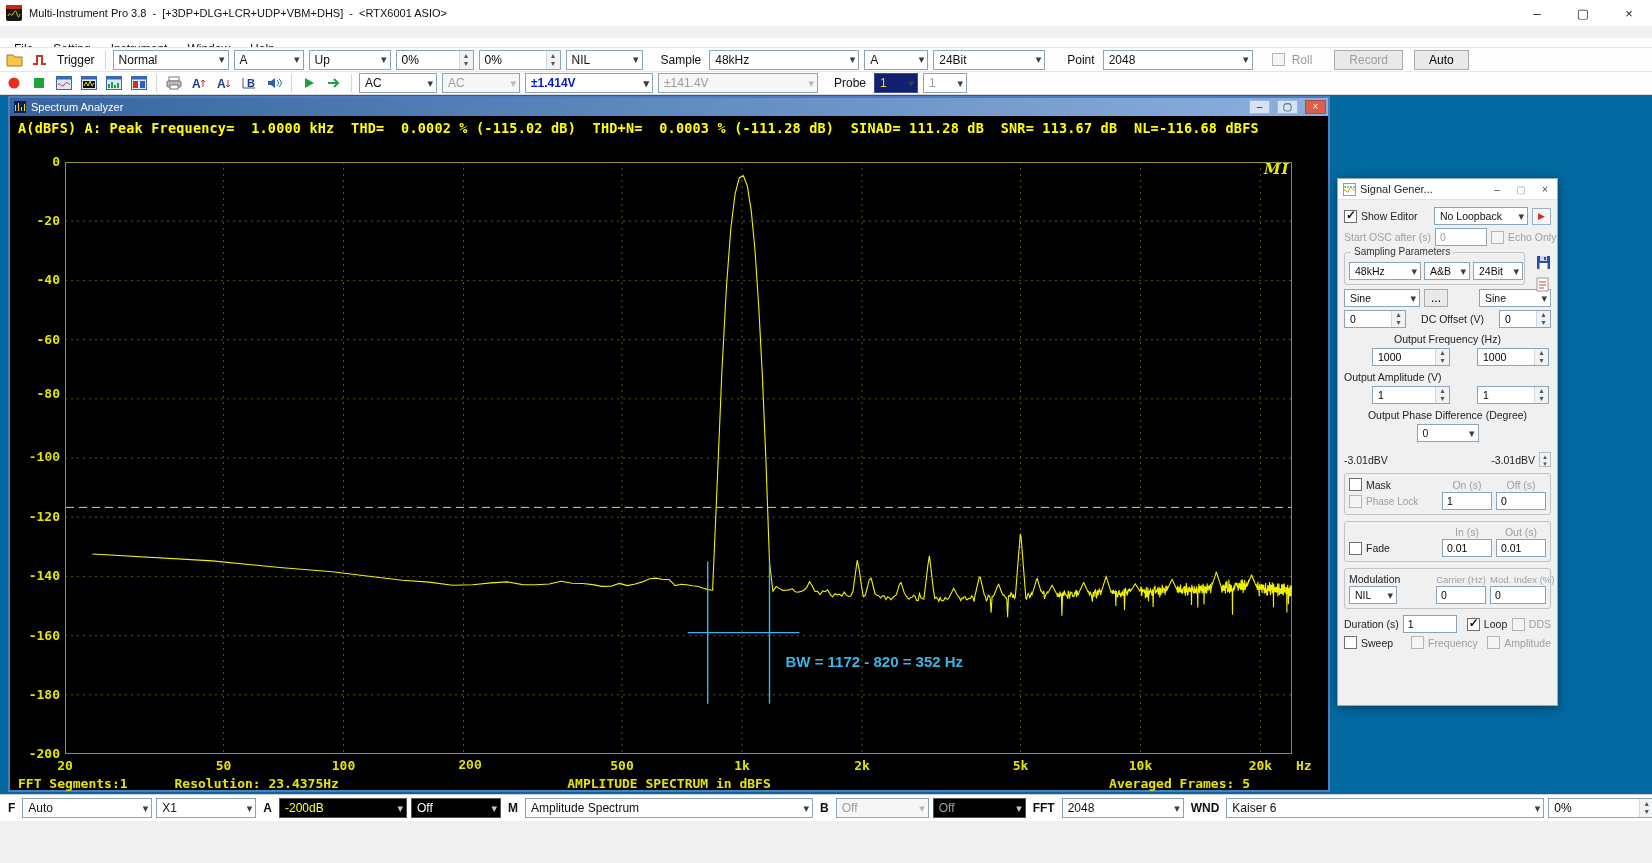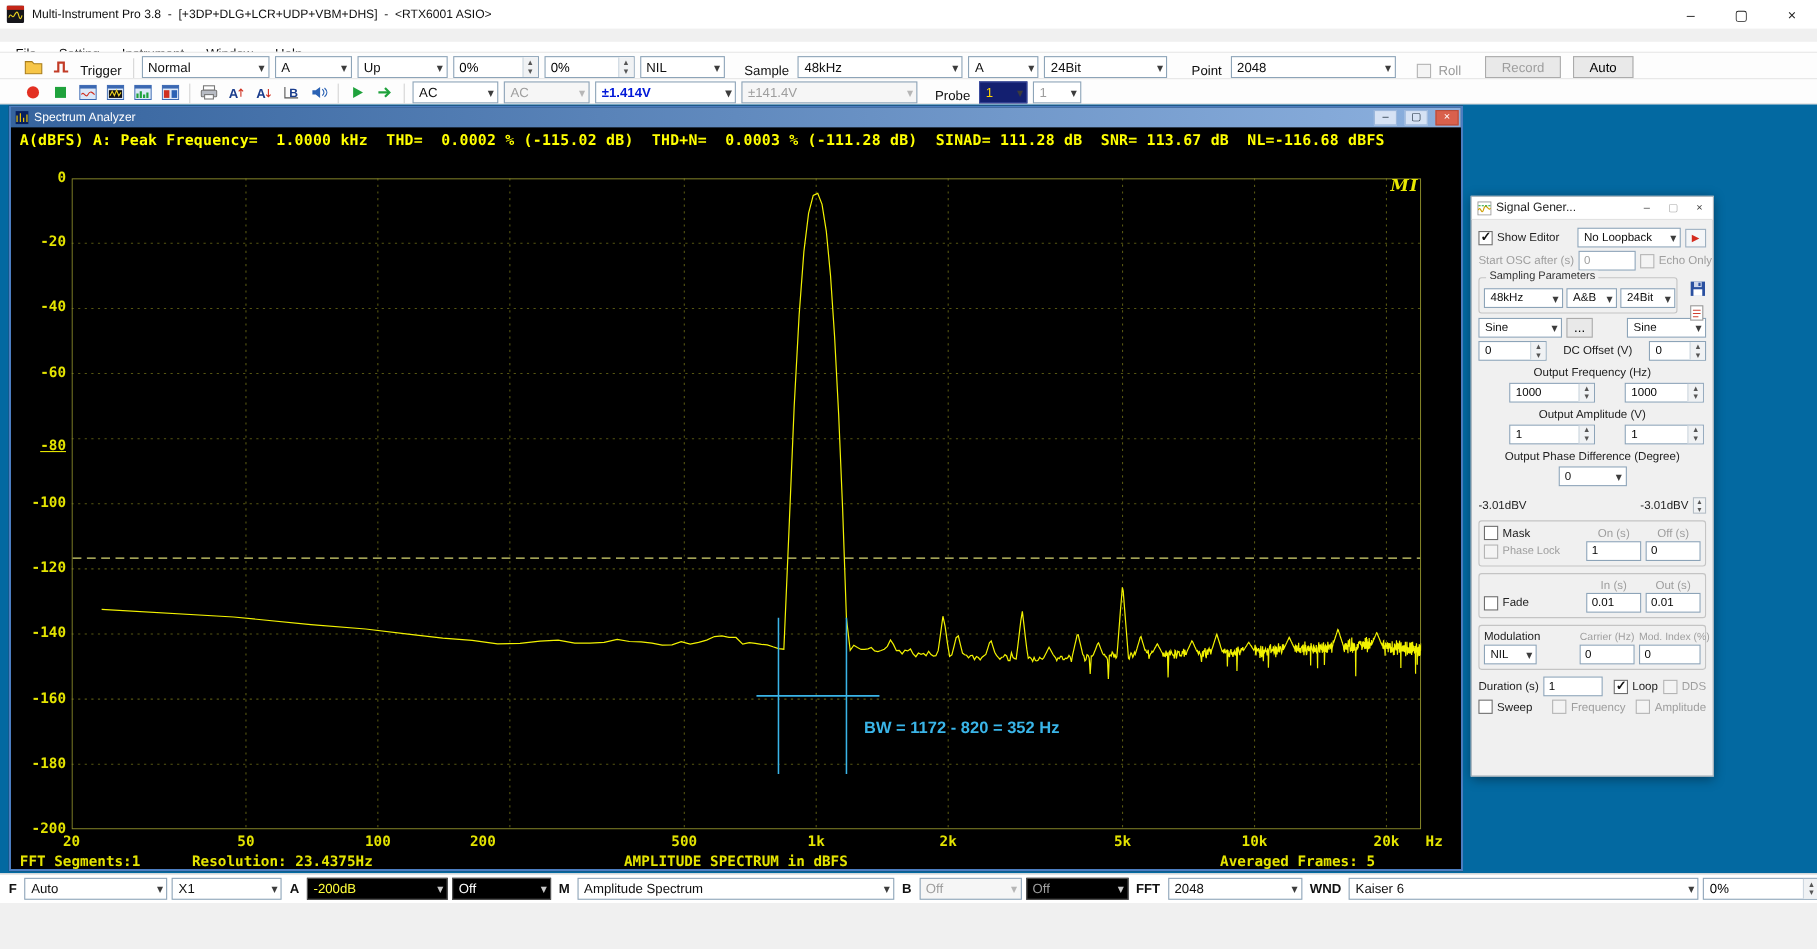--- a/index.html
+++ b/index.html
@@ -5,21 +5,21 @@
 *{margin:0;padding:0;box-sizing:border-box}
 body{margin:0;background:#777;font-family:"Liberation Sans",sans-serif}
 #root{position:relative;width:1652px;height:863px;background:#f0f0f0;overflow:hidden;font-size:12px}
 
 .titlebar{position:absolute;top:0;left:0;right:0;height:26px;background:#fff;display:flex;align-items:center;padding-left:6px}
 .app-title{font-size:11px;color:#101010;margin-left:7px;white-space:pre}
 .winbtns{margin-left:auto;display:flex;height:100%}
 .wbtn{width:46px;height:100%;display:flex;align-items:center;justify-content:center;color:#222;font-size:13px}
 .menubar{position:absolute;top:38px;left:0;right:0;height:21px;background:#fff;display:flex;align-items:center;padding-left:4px}
 .menu-item{padding:0 10px;font-size:12px;color:#101010}
-.tb{position:absolute;left:0;right:0;background:#fdfdfd;display:flex;align-items:flex-end;gap:5px;padding:0 20px;border-top:1px solid #e6e6e6}
+.tb{position:absolute;left:0;right:0;background:#fdfdfd;display:flex;align-items:center;gap:5px;padding:0 4px;border-top:1px solid #e6e6e6}
 #tb1{top:47px;height:24px}
 #tb2{top:71px;height:24px;border-bottom:1px solid #d8d8d8}
 .lbl{font-size:12px;color:#101010;padding:0 3px;white-space:nowrap}
 .lbl.b{font-weight:bold}
 .lbl.dis{color:#9b9b9b}
 .sep{width:1px;height:18px;background:#d5d5d5;margin:0 2px;flex:none}
 .ic{width:20px;height:20px;display:flex;align-items:center;justify-content:center;flex:none}
 .cmb{display:flex;align-items:center;height:20px;background:#fff;border:1px solid #8da4b8;font-size:12px;color:#101010;padding-left:5px;white-space:nowrap;overflow:hidden;flex:none}
 .cmb::after{content:"\25BE";margin-left:auto;font-size:11px;color:#3c3c3c;padding:0 3px;flex:none}
 .cmb.dis{color:#9e9e9e;background:#f6f6f6}
@@ -323,31 +323,31 @@
           </svg>
         <span class="milogo">MI</span>
         <span class="hz">Hz</span>
         <div class="pfoot l">FFT Segments:1      Resolution: 23.4375Hz</div>
         <div class="pfoot c">AMPLITUDE SPECTRUM in dBFS</div>
         <div class="pfoot r">Averaged Frames: 5</div>
       <div class="ytick" style="top: 14px;">0</div>
           <div class="ytick" style="top: 73.2px;">-20</div>
           <div class="ytick" style="top: 132.4px;">-40</div>
           <div class="ytick" style="top: 191.6px;">-60</div>
-          <div class="ytick" style="top: 258px; text-decoration: underline;">-80</div>
-          <div class="ytick" style="top: 310px;">-100</div>
+          <div class="ytick" style="top: 246px;">-80</div>
+          <div class="ytick" style="top: 310px; font-family: Liberation Mono, monospace;">-100</div>
           <div class="ytick" style="top: 369.2px;">-120</div>
           <div class="ytick" style="top: 428.4px;">-140</div>
           <div class="ytick" style="top: 487.6px;">-160</div>
           <div class="ytick" style="top: 546.8px;">-180</div>
           <div class="ytick" style="top: 606px;">-200</div>
           <div class="xtick" style="left: 25px;">20</div>
           <div class="xtick" style="left: 183.572px;">50</div>
           <div class="xtick" style="left: 303.527px;">100</div>
-          <div class="xtick" style="left: 399px;">200</div>
+          <div class="xtick" style="left: 430px; font-family: Liberation Mono, monospace;">200</div>
           <div class="xtick" style="left: 582.055px;">500</div>
           <div class="xtick" style="left: 702.01px;">1k</div>
           <div class="xtick" style="left: 821.965px;">2k</div>
           <div class="xtick" style="left: 980.537px;">5k</div>
           <div class="xtick" style="left: 1100.49px;">10k</div>
           <div class="xtick" style="left: 1220.45px;">20k</div>
         </div>
     </div>
 
     <div id="sigwin">
@@ -448,21 +448,21 @@
           <div class="spin" style="width:78px;height:18px;font-size:10.5px;margin-left:28px">
               <span>1000</span>
               <span class="spinbtns"></span>
             </div>
           <div class="spin" style="width:72px;height:18px;font-size:10.5px;margin-left:auto;margin-right:2px">
               <span>1000</span>
               <span class="spinbtns"></span>
             </div>
         </div>
 
-        <div class="slbl" style="text-align:center;margin:5px 0 1px">Output Amplitude (V)</div>
+        <div class="slbl" style="text-align:left;margin:5px 0 1px">Output Amplitude (V)</div>
         <div class="srow">
           <div class="spin" style="width:78px;height:18px;font-size:10.5px;margin-left:28px">
               <span>1</span>
               <span class="spinbtns"></span>
             </div>
           <div class="spin" style="width:72px;height:18px;font-size:10.5px;margin-left:auto;margin-right:2px">
               <span>1</span>
               <span class="spinbtns"></span>
             </div>
         </div>

